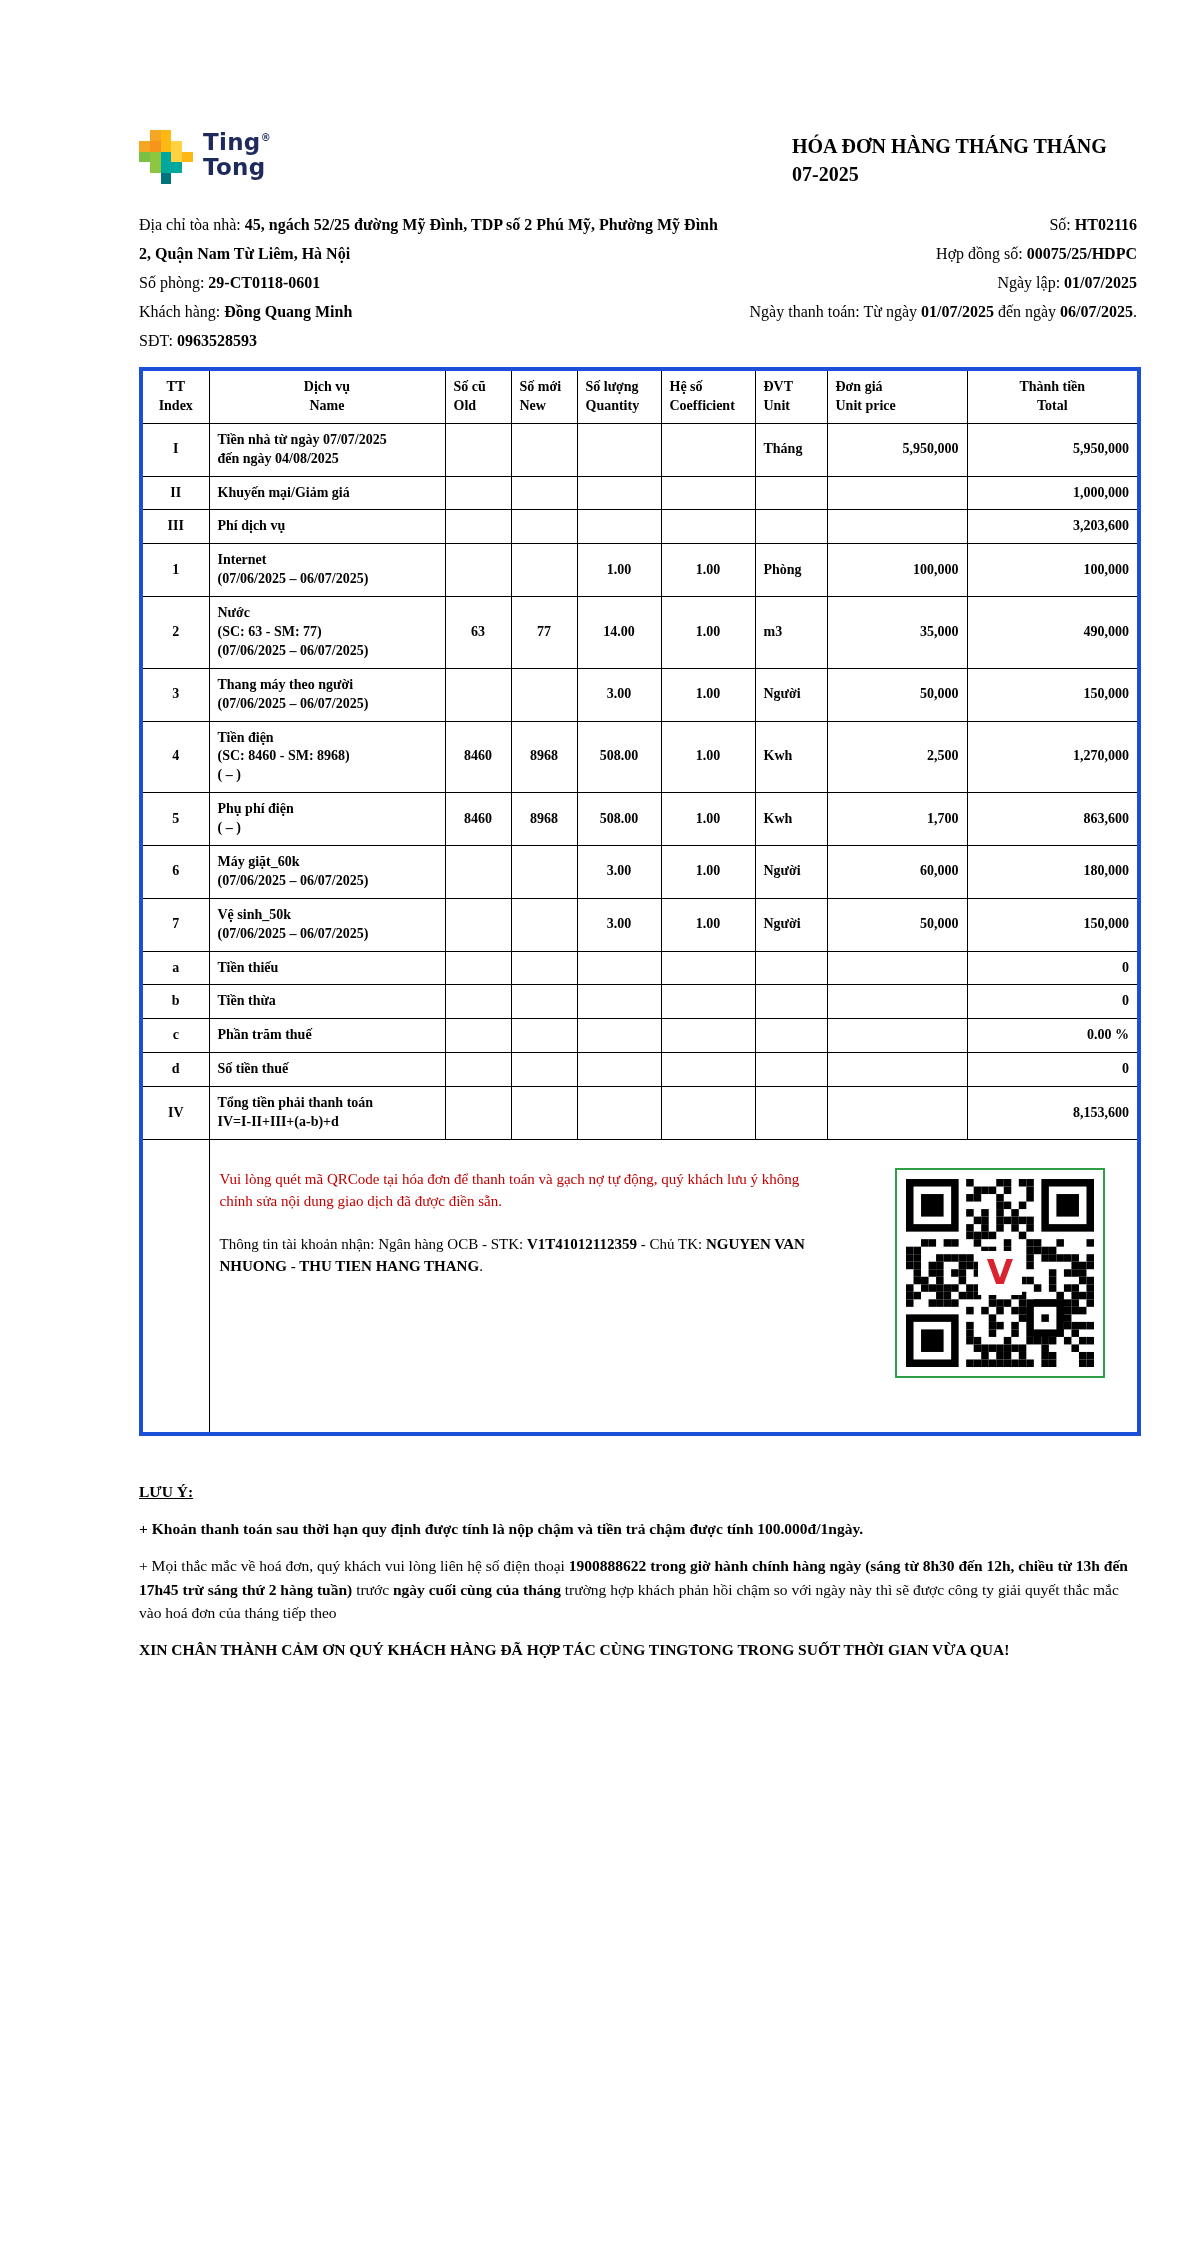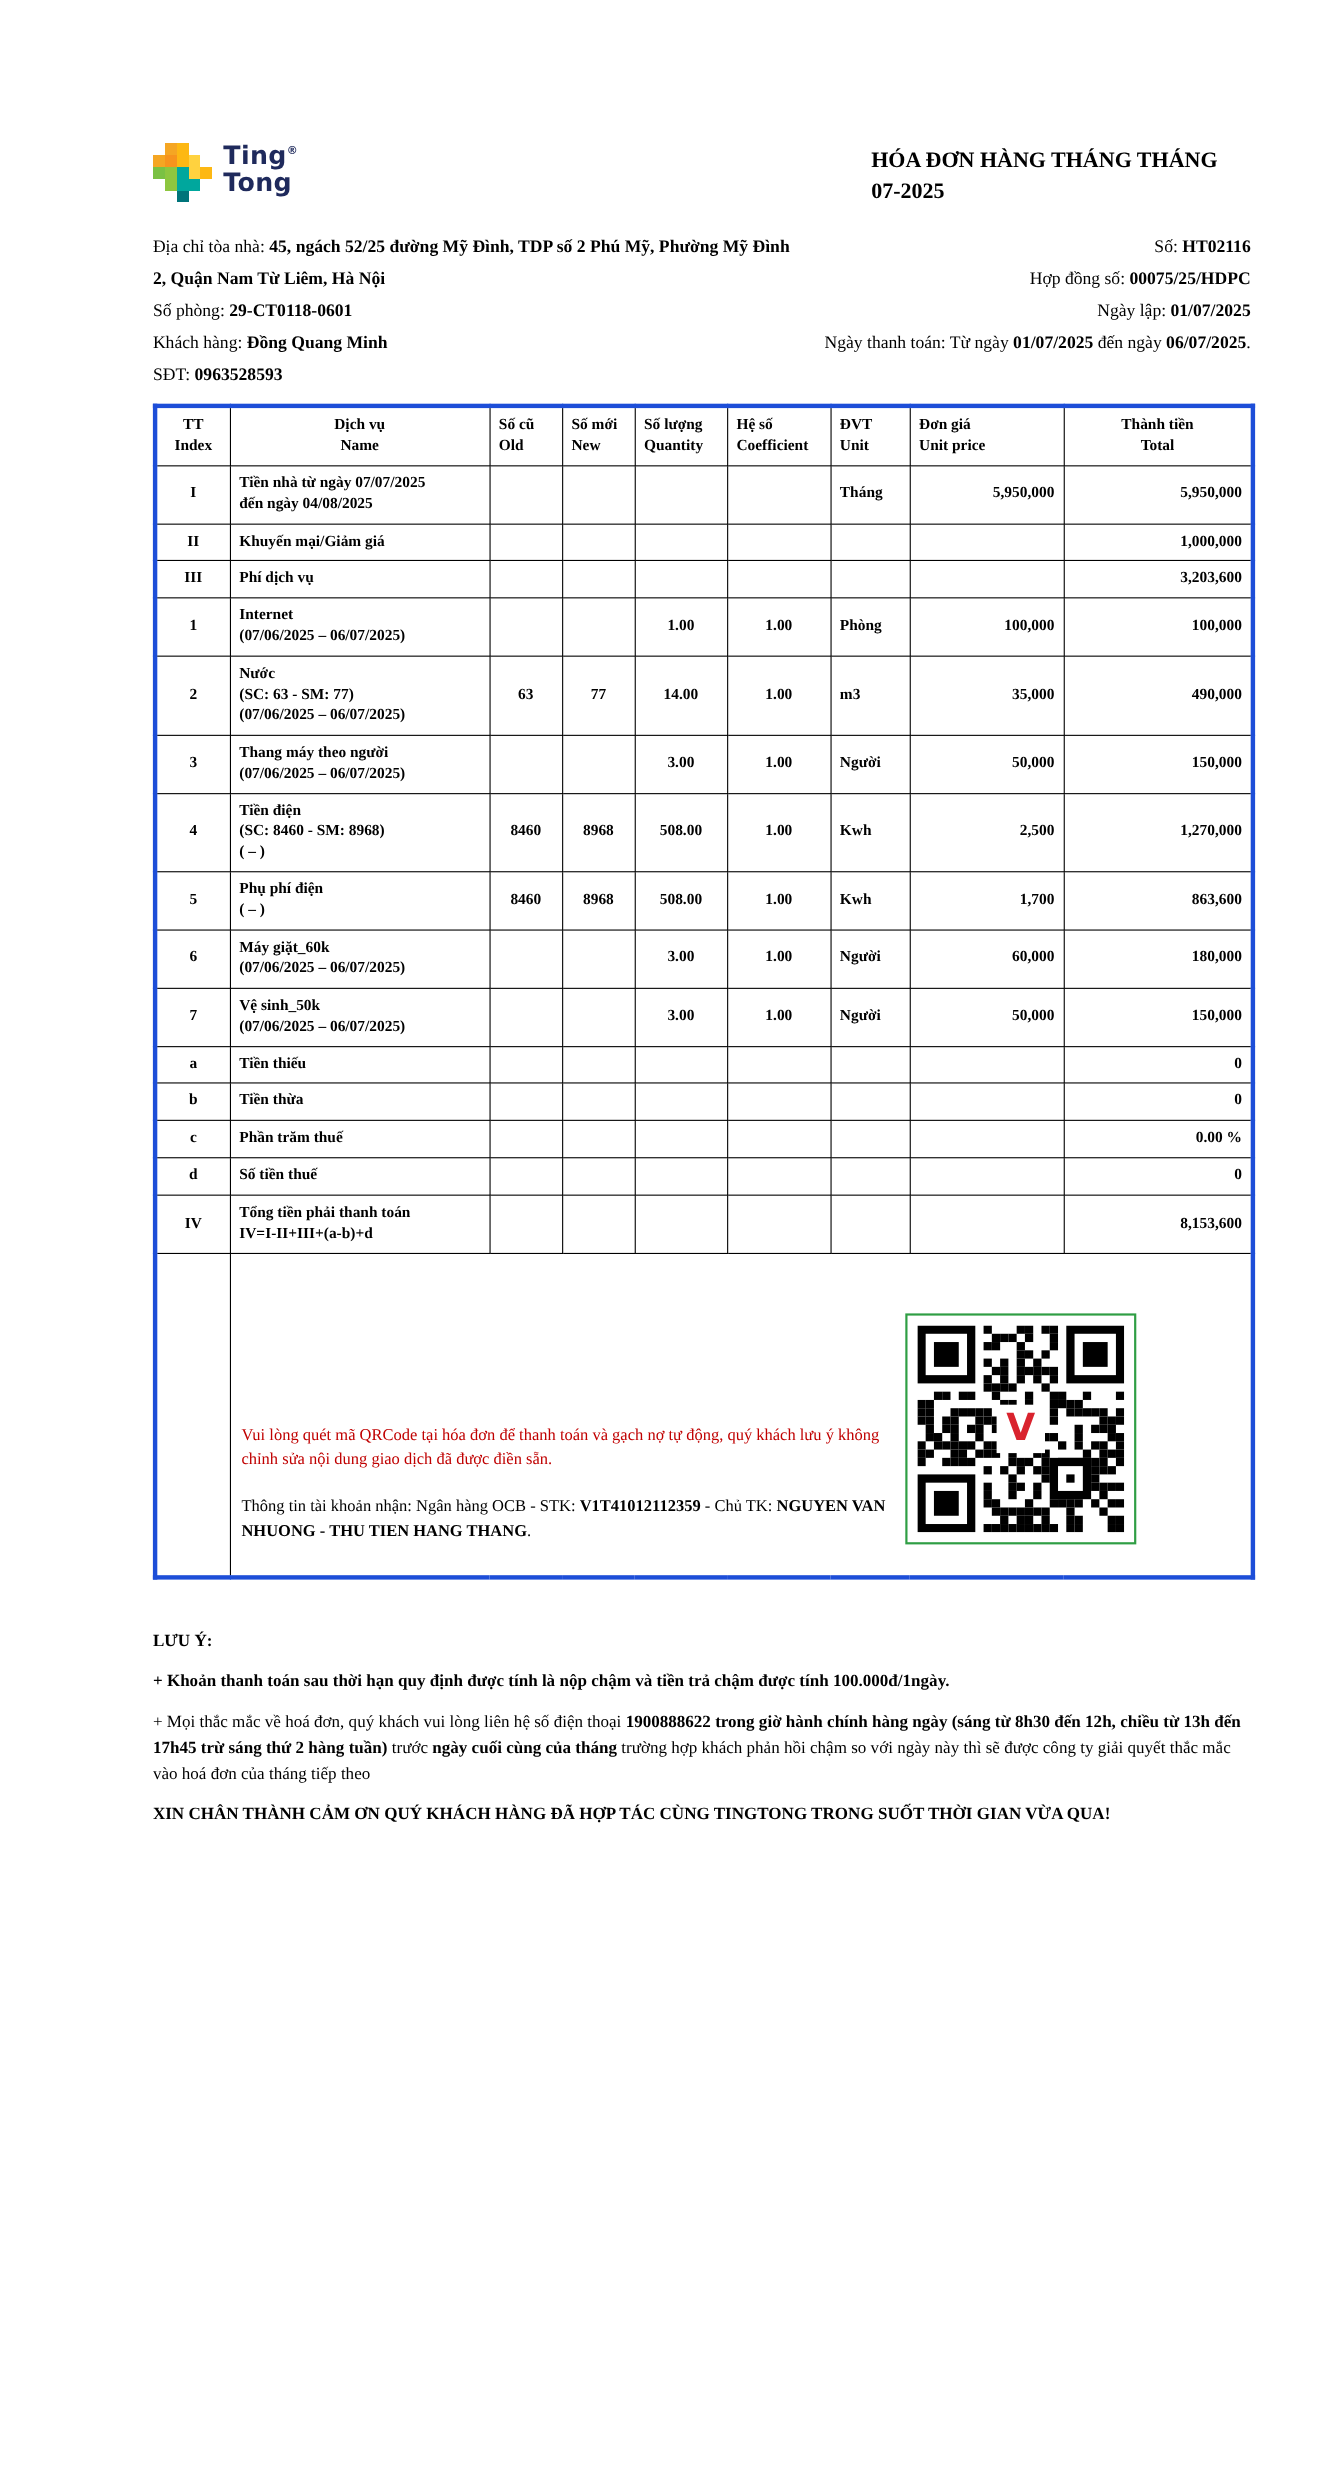--- a/index.html
+++ b/index.html
@@ -33,36 +33,36 @@
   .inv td { font-weight:bold; line-height:1.35; }
   .c-index { text-align:center; }
   .c-center { text-align:center; }
   .c-right { text-align:right; }
   .c-name { text-align:left; }
 
   .words-row td { font-weight:normal; font-style:italic; padding:9px 10px; }
   .words-val { font-weight:bold; }
 
   .qr-row td { padding:0; }
-  .qr-cell-inner { display:flex; justify-content:space-between; align-items:flex-end;
-                   padding:28px 104px 28px 10px; min-height:292px; }
+  .qr-cell-inner { display:flex; justify-content:space-between; align-items:flex-start;
+                   padding:28px 32px 28px 10px; min-height:292px; }
   .pay-text { width:600px; font-size:15px; line-height:1.5; font-weight:normal; }
   .red-note { color:var(--accent-red,#C00000); margin-bottom:20px; }
   .qr-box { position:relative; width:210px; height:210px; border:2px solid var(--qr-green,#2F9E44);
             background:#fff; padding:9px; flex:0 0 auto; }
   .qr-box svg { width:100%; height:100%; display:block; }
   .qr-logo { position:absolute; left:50%; top:50%; transform:translate(-50%,-50%);
              width:44px; height:44px; background:#fff; display:flex; align-items:center; justify-content:center;
              font-family:"DejaVu Sans", sans-serif; font-weight:bold; font-size:34px; color:#D9232E; }
 
   
   .notes { margin-top:44px; font-size:15.5px; line-height:1.5; }
   .notes p { margin-top:14px; }
   .notes p.first { }
-  .heading { font-weight:bold; }
+  .heading { font-weight:bold;text-decoration:underline; }
 </style>
 </head>
 <body>
 
 <div class="page">
 
   <div class="top">
     <div class="logo">
       <svg class="logo-icon" viewBox="0 0 5 5" shape-rendering="crispEdges" aria-hidden="true">
         <rect x="1" y="0" width="1" height="1" fill="#F5A623"></rect>

